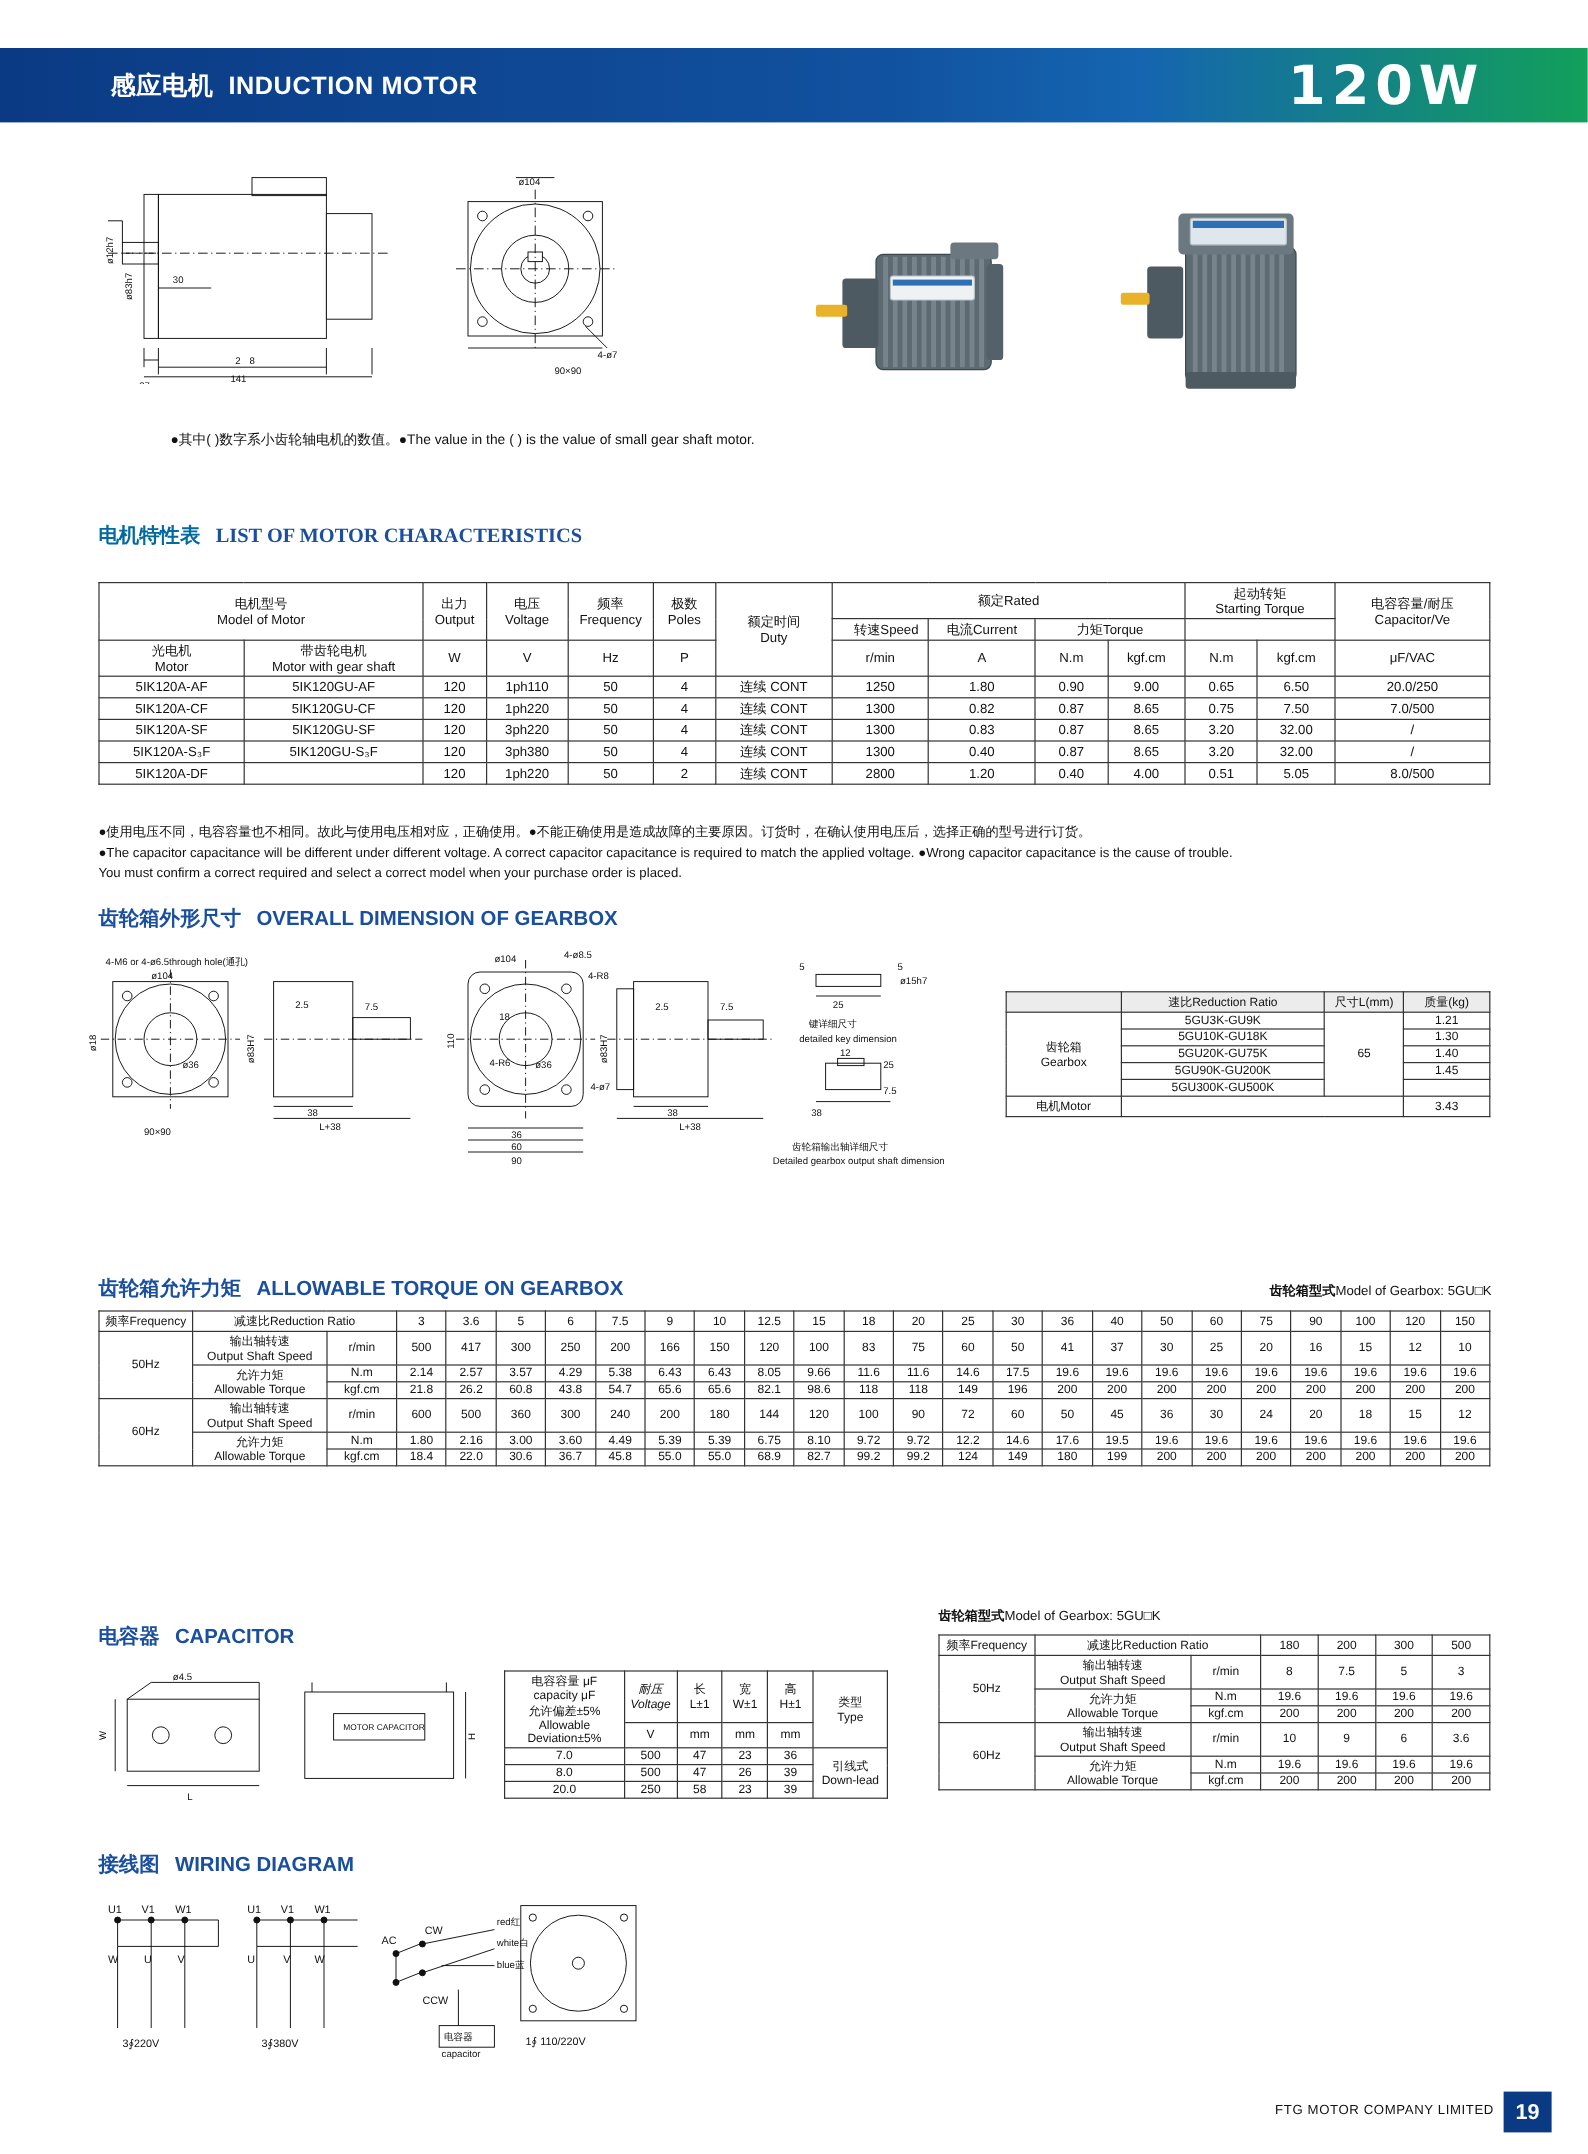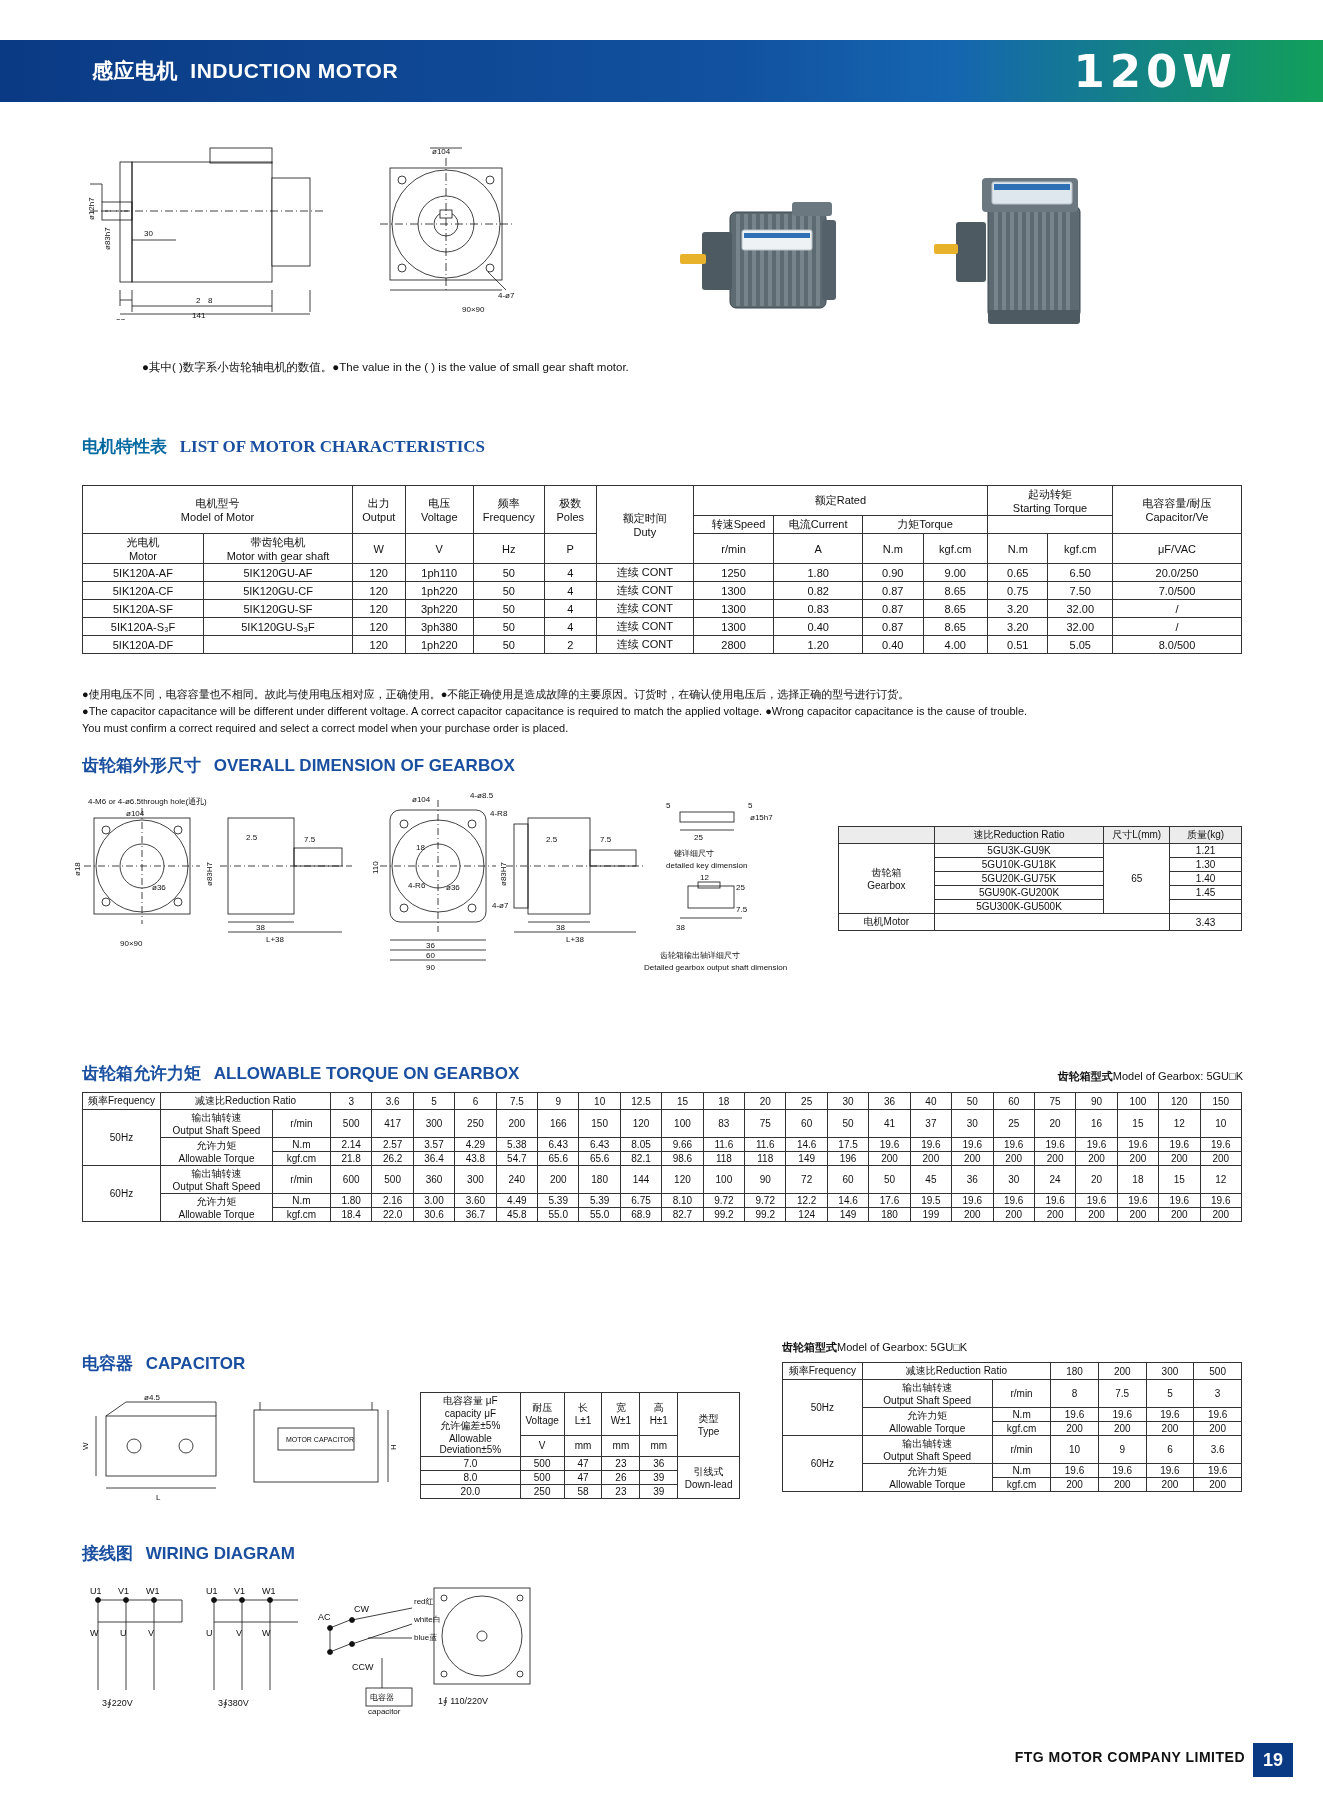--- a/index.html
+++ b/index.html
@@ -45,21 +45,21 @@
   .thin td, .thin th { font-size:10px; }
   
   .note { position:absolute; font-size:11px; color:#111; line-height:1.35; }
   
   .draw { position:absolute; }
   .dim-txt { font-size:8px; fill:#111; font-family:"Liberation Sans", sans-serif; }
   
   .motor-photo { position:absolute; }
   
   .footer-txt {
-    position:absolute; right:78px; bottom:30px; font-size:14px; font-weight:bold; color:#111;
+    position:absolute; right:78px; bottom:30px; font-size:11px; font-weight:normal; color:#111;
     letter-spacing:0.5px;
   }
   .footer-page {
     position:absolute; right:30px; bottom:18px; width:40px; height:34px;
     background:#0b3a84; color:#fff; font-size:18px; font-weight:bold;
     display:flex; align-items:center; justify-content:center;
   }
   .shade { background:#ececec; }
 </style>
 </head>
@@ -573,21 +573,21 @@
     <td>19.6</td>
     <td>19.6</td>
     <td>19.6</td>
     <td>19.6</td>
     <td>19.6</td>
   </tr>
   <tr>
     <td>kgf.cm</td>
     <td>21.8</td>
     <td>26.2</td>
-    <td>36.4</td>
+    <td>60.8</td>
     <td>43.8</td>
     <td>54.7</td>
     <td>65.6</td>
     <td>65.6</td>
     <td>82.1</td>
     <td>98.6</td>
     <td>118</td>
     <td>118</td>
     <td>149</td>
     <td>196</td>
@@ -723,21 +723,21 @@
 
 <table class="tbl thin" style="position:absolute; left:420px; top:1392px; width:320px;">
   <tbody>
       <tr>
     <td rowspan="2" style="width:100px;">
       <div>电容容量 μF</div>
       <div>capacity μF</div>
       <div>允许偏差±5%</div>
       <div>Allowable Deviation±5%</div>
     </td>
-    <td style="width:44px;">
+    <td style="width:44px;font-style:italic;">
       <div>耐压</div>
       <div>Voltage</div>
     </td>
     <td style="width:38px;">
       <div>长</div>
       <div>L±1</div>
     </td>
     <td style="width:38px;">
       <div>宽</div>
       <div>W±1</div>

